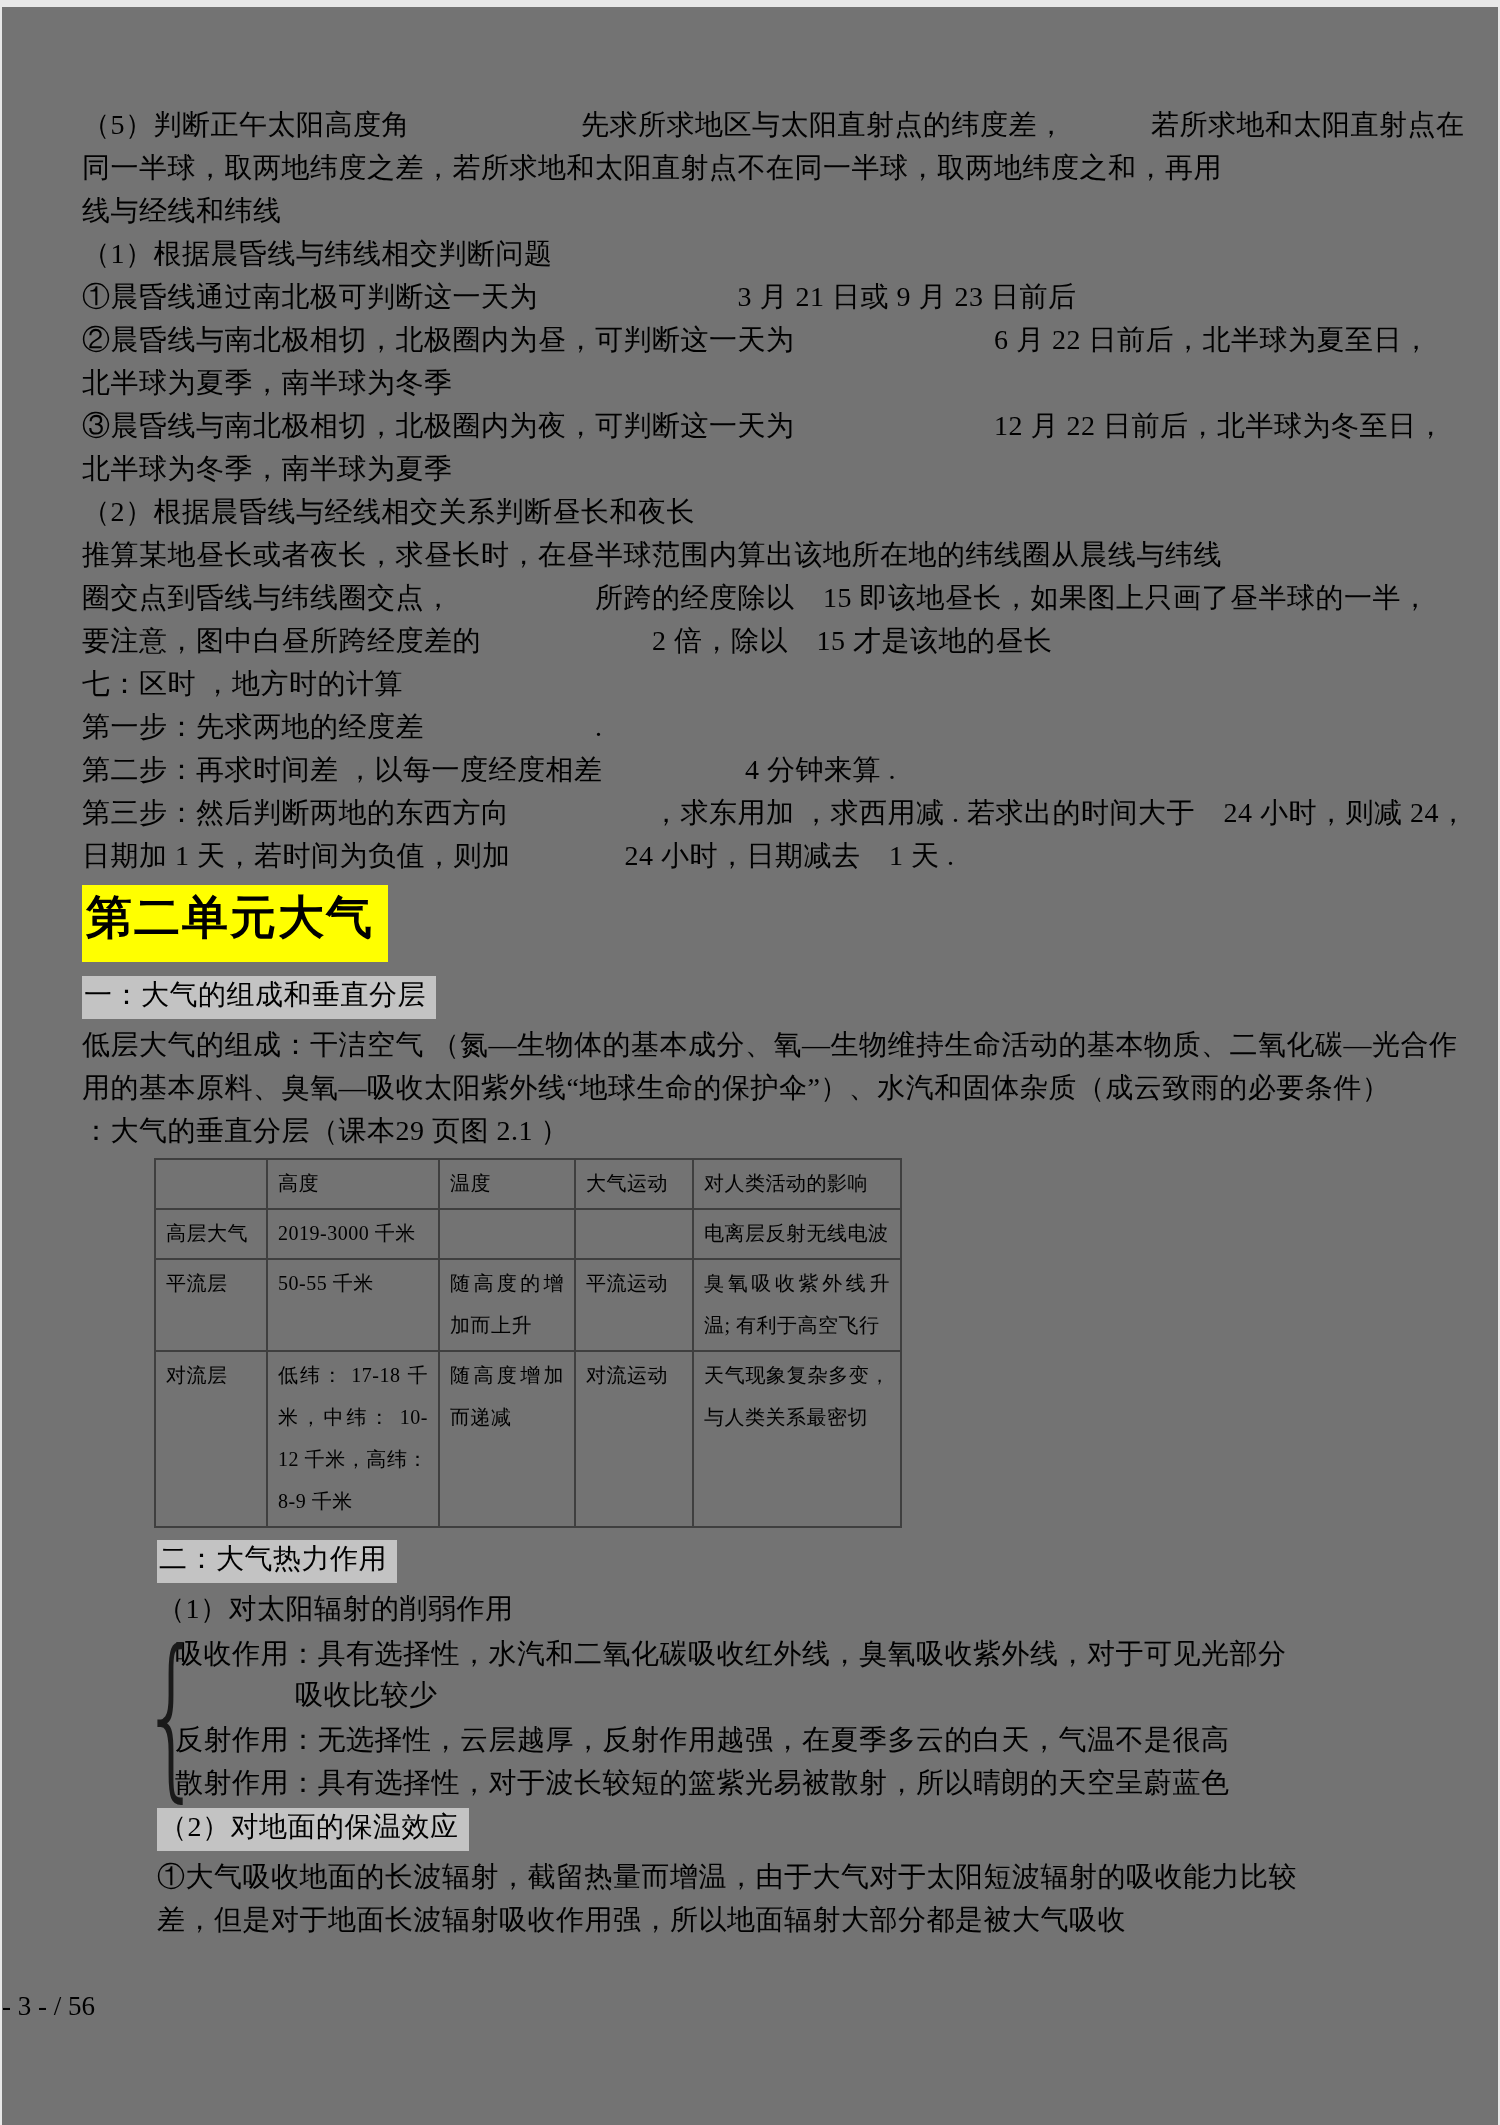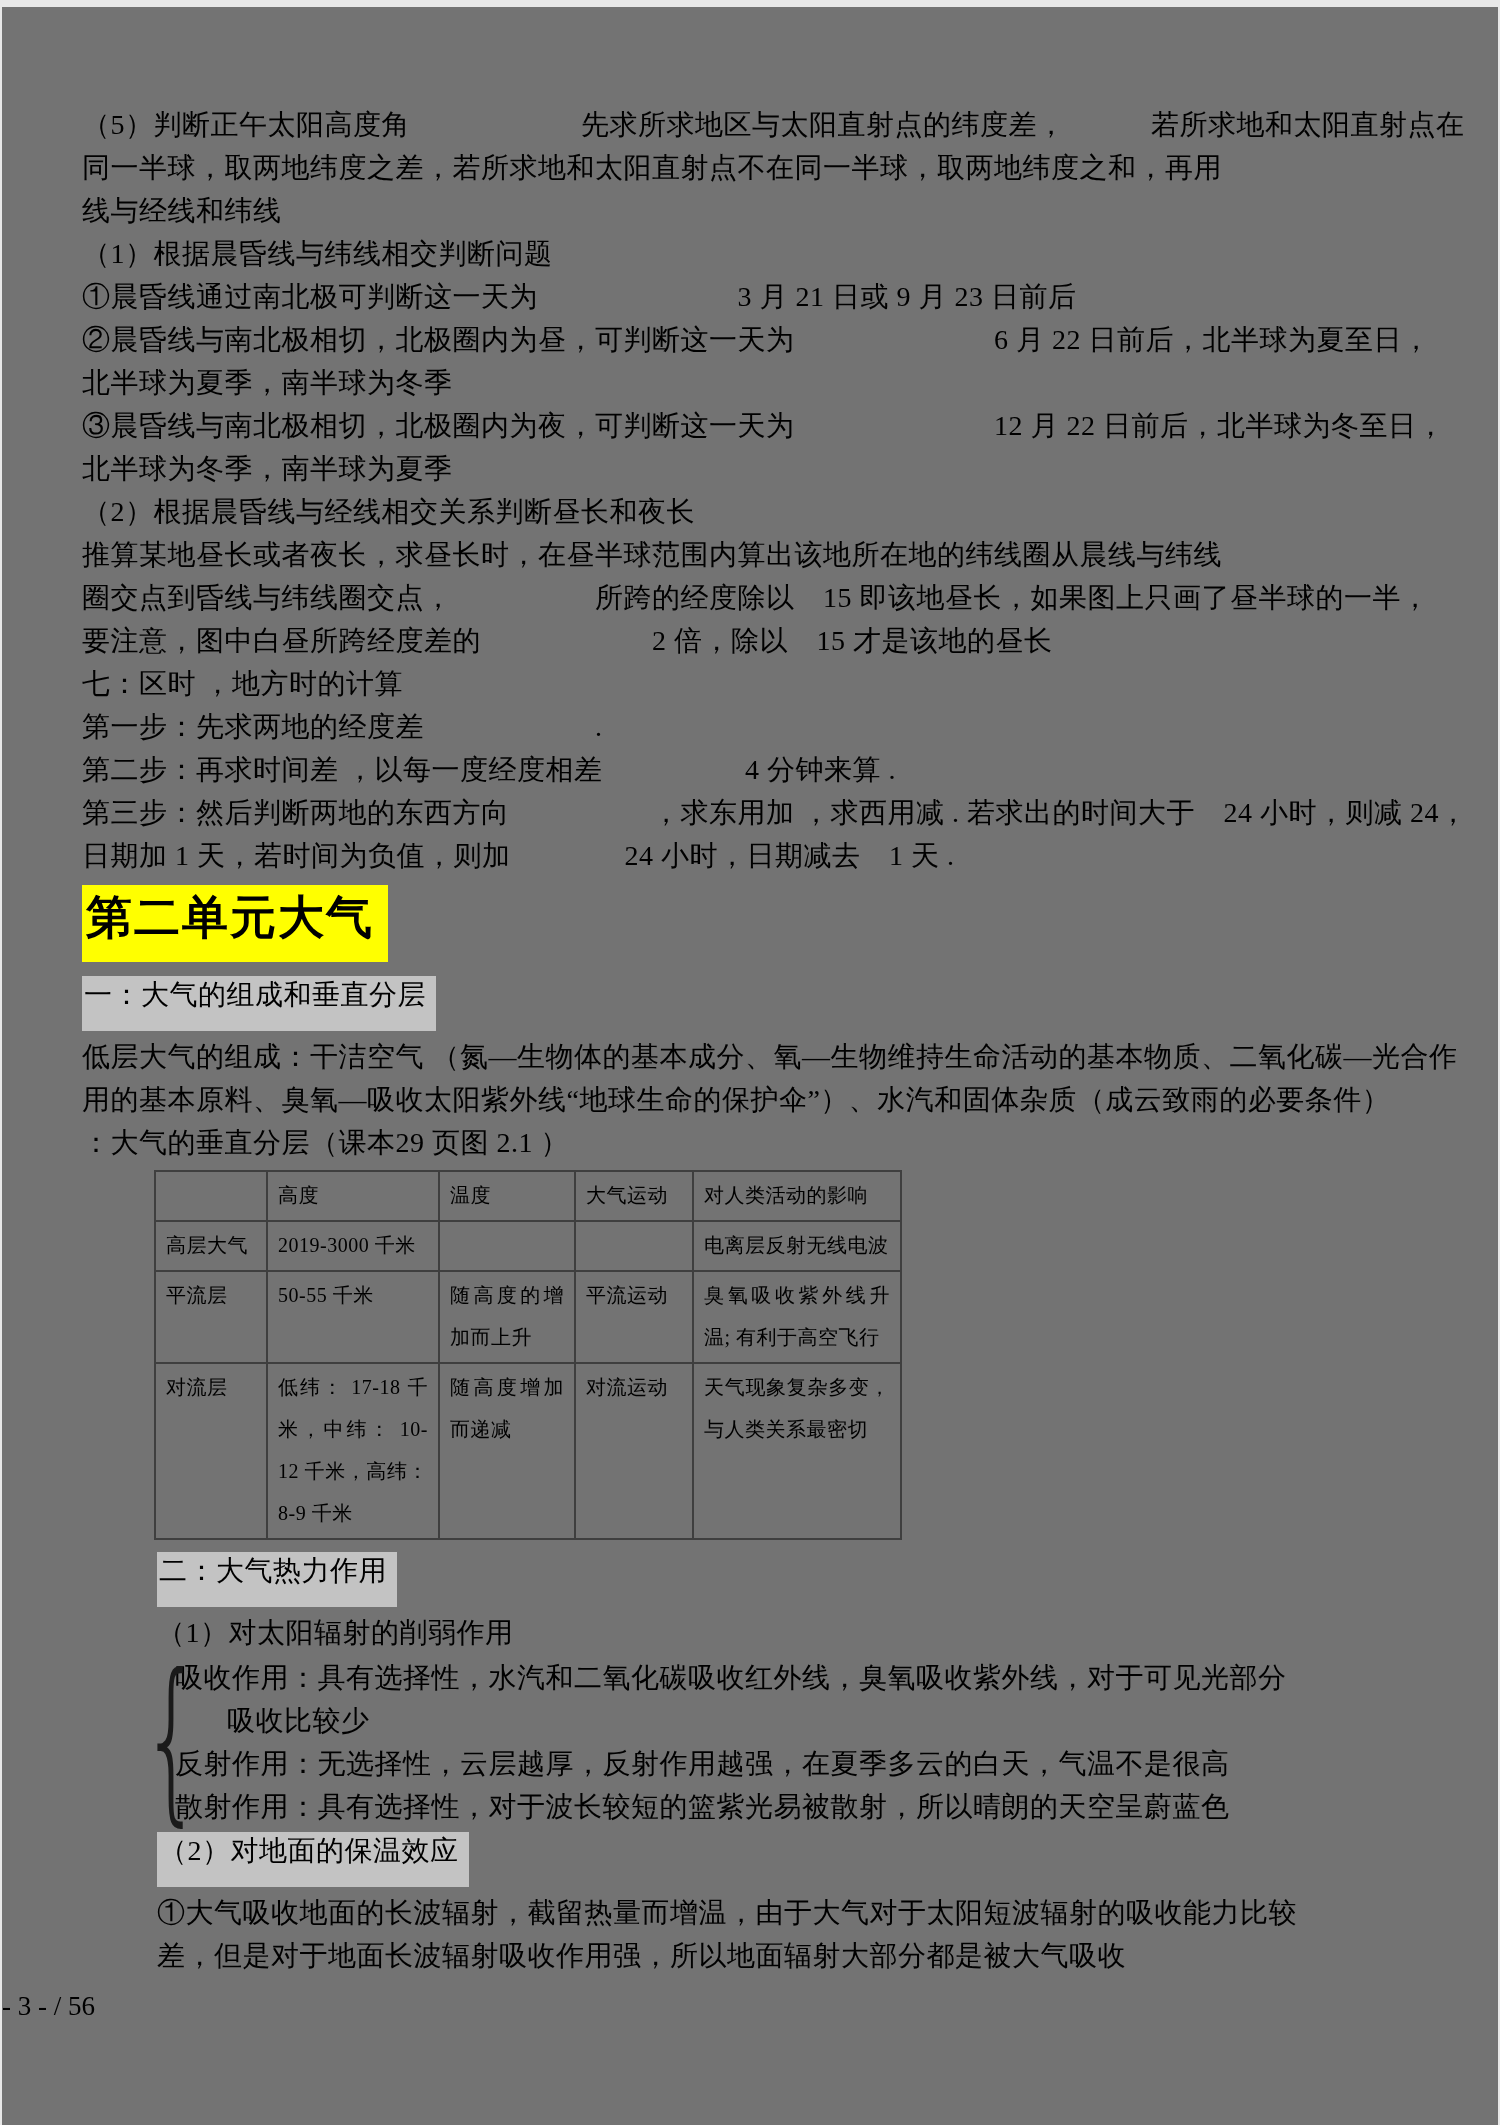--- a/index.html
+++ b/index.html
@@ -27,21 +27,21 @@
     line-height:56px;
     padding:5px 14px 16px 4px;
     margin:8px 0 12px 0;
     letter-spacing:2px;
   }
   .gray-heading {
     display:inline-block;
     background:#c3c3c3;
     font-size:28px;
     line-height:36px;
-    padding:1px 10px 18px 2px;
+    padding:1px 10px 6px 2px;
     margin:2px 0 4px 0;
     letter-spacing:0.5px;
     white-space:pre;
   }
   table.atm {
     border-collapse:collapse;
     margin:6px 0 10px 72px;
     table-layout:fixed;
   }
   table.atm td {
@@ -61,21 +61,21 @@
     left:-16px; top:-4px;
     height:176px;
     font-size:176px;
     line-height:176px;
     font-family:"DejaVu Sans",sans-serif;
     font-weight:200;
     color:#1a1a1a;
     transform:scaleX(0.55);
     transform-origin:left center;
   }
-  .indent2 { padding-left:52px; }
+  .indent2 { padding-left:120px;font-family:Liberation Mono, monospace; }
   .footer {
     position:absolute;
     left:0; top:1982px;
     width:100%;
     text-align:left;
     font-size:27px;
     line-height:34px;
     white-space:pre;
   }
 </style>

